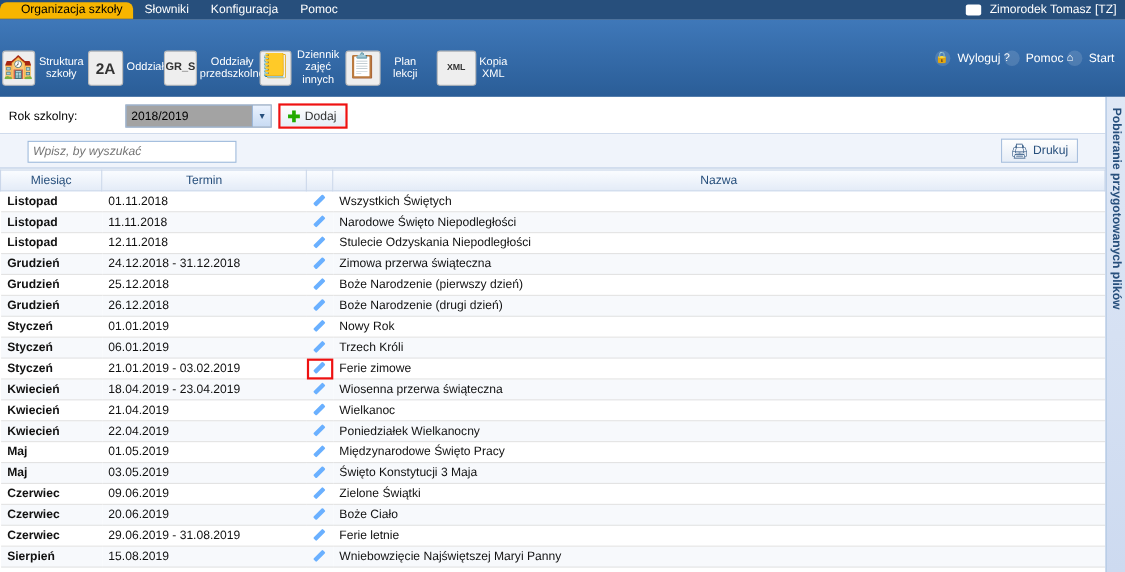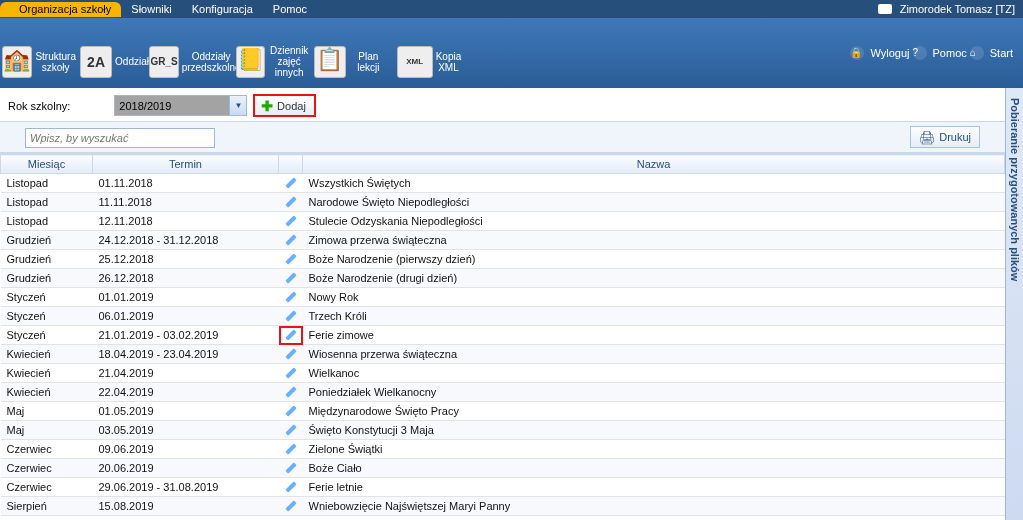--- a/index.html
+++ b/index.html
@@ -53,21 +53,21 @@
   .toolbar2 { padding:4px 25px; display:flex; align-items:flex-end; gap:6px; background:#f0f4fb; border-bottom:1px solid #cbd7ea;}
   .toolbar2 input { width:190px; height:20px; border:1px solid #9cb8db; padding:2px 4px; color:#9a9a9a; font-style:italic;}
   .toolbar2 .sp { flex:1;}
   .toolbar2 .print { display:inline-flex; align-items:center; gap:4px; color:#274f7c; border:1px solid #a9c0de; background:linear-gradient(#fefefe,#e6edf7); height:22px; padding:0 8px;}
   .toolbar2 .print::before { content:"🖨"; font-size:13px;}
 
   .grid { flex:1; overflow:hidden; border-top:1px solid #cbd7ea;}
   .grid table { width:100%; border-collapse:collapse;}
   .grid th { background:linear-gradient(#fafcff,#e3ebf7); border:1px solid #cbd7ea; padding:3px 6px; text-align:center; font-weight:normal; color:#274f7c;}
   .grid td { border-bottom:1px solid #e3e3e3; padding:2px 6px; height:19px; color:#111;}
-  .grid td.col-month { width:92px;}
+  .grid td.col-month { width:92px;font-weight:bold;}
   .grid td.col-term { width:186px;}
   .grid td.col-ico { width:24px; text-align:center; padding:0;}
   .grid td.col-ico .pen { display:inline-block; width:16px; height:16px; transform:rotate(-45deg); position:relative;}
   .grid td.col-ico .pen::before { content:""; display:inline-block; width:12px; height:4px; background:#6ab0ff; border-radius:1px;}
   .grid td.col-ico.hl { outline:2px solid #e11; outline-offset:-2px;}
   .grid td.col-name { }
   .grid tr:nth-child(even) td { background:#f7f9fc;}
   .grid tr:nth-child(odd) td { background:#fff;}
   
   .ri.lock::before{content:"🔒";font-size:10px;}

